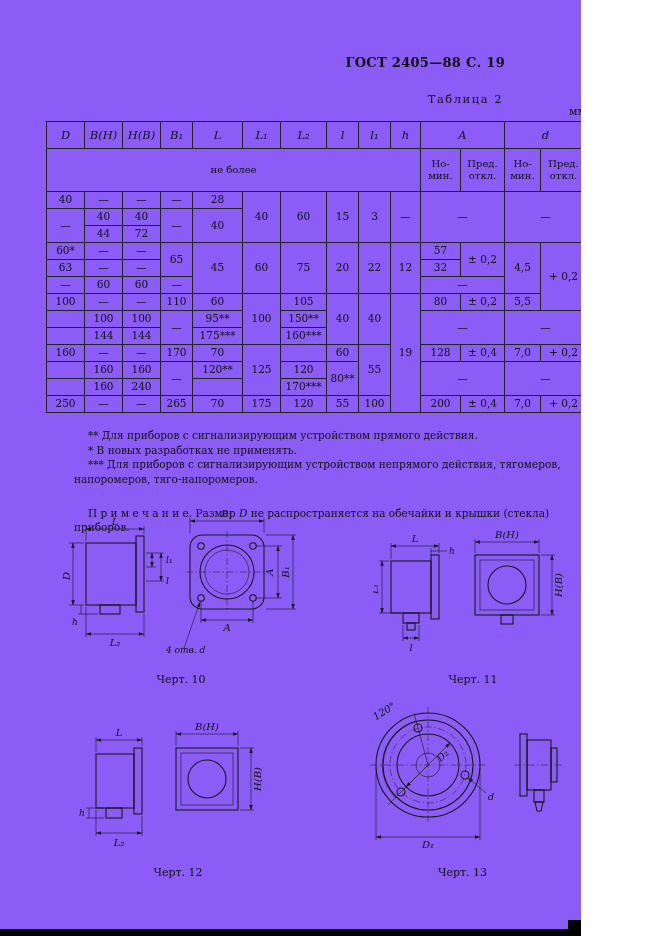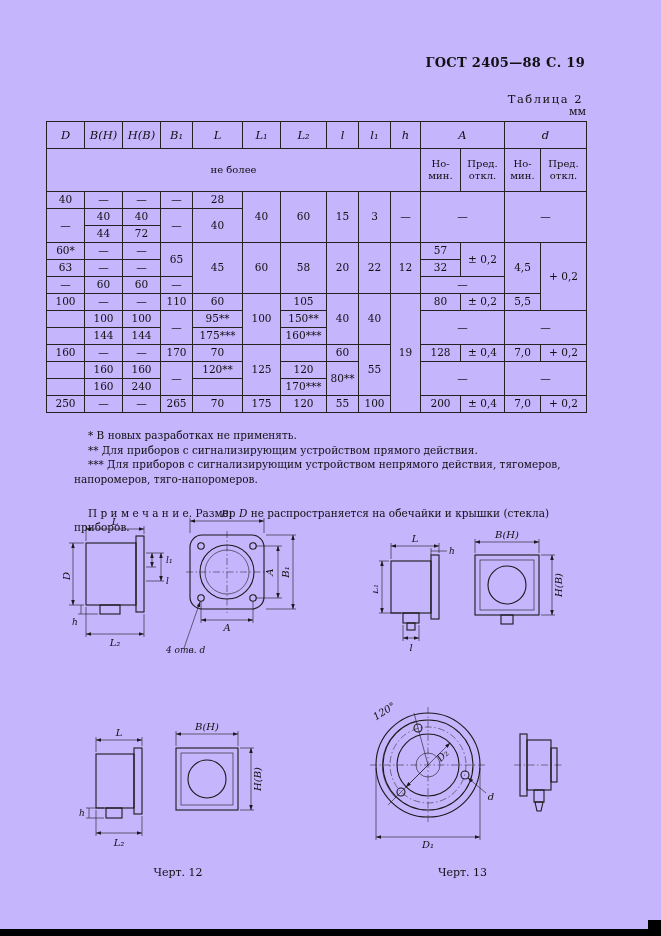--- a/index.html
+++ b/index.html
@@ -1,16 +1,16 @@
 <!DOCTYPE html>
 <html><head>
 <meta charset="utf-8">
 <style>
   html,body{margin:0;padding:0;background:#ffffff;}
-  .page{position:relative;width:661px;height:936px;background:#c4b5fd;font-family:"DejaVu Serif",serif;color:#111;overflow:hidden;}
+  .page{position:relative;width:581px;height:936px;background:#8b5cf6;font-family:"DejaVu Serif",serif;color:#111;overflow:hidden;}
   .doc-header{position:absolute;top:55px;right:76px;font-size:13px;font-weight:bold;letter-spacing:.3px;}
   .table-caption{position:absolute;top:92px;right:78px;font-size:11.5px;letter-spacing:1.5px;}
   .units-label{position:absolute;top:105px;left:46px;width:540px;text-align:right;font-size:11px;}
   table.dims{position:absolute;top:121px;left:46px;border-collapse:collapse;table-layout:fixed;width:540px;}
   .dims th,.dims td{border:1px solid #222;text-align:center;vertical-align:middle;padding:0 2px;font-weight:normal;overflow:hidden;}
   .dims thead tr.vars th{font-style:italic;font-size:11.5px;height:26px;}
   .dims thead tr.sub th{font-size:10px;height:42px;white-space:pre-line;line-height:1.2;}
   .dims td{font-size:10.5px;height:16px;line-height:1.1;}
   .fnotes{position:absolute;top:428px;left:74px;width:520px;font-size:10.5px;line-height:1.4;}
   .fnote{text-indent:14px;}
@@ -108,21 +108,21 @@
           <td>44</td>
           <td>72</td>
         </tr>
         <tr>
           <td>60*</td>
           <td>—</td>
           <td>—</td>
           <td rowspan="2">65</td>
           <td rowspan="3">45</td>
           <td rowspan="3">60</td>
-          <td rowspan="3">58</td>
+          <td rowspan="3">75</td>
           <td rowspan="3">20</td>
           <td rowspan="3">22</td>
           <td rowspan="3">12</td>
           <td>57</td>
           <td rowspan="2">± 0,2</td>
           <td rowspan="3">4,5</td>
           <td rowspan="4">+ 0,2</td>
         </tr>
         <tr>
           <td>63</td>
@@ -214,22 +214,22 @@
           <td>100</td>
           <td>200</td>
           <td>± 0,4</td>
           <td>7,0</td>
           <td>+ 0,2</td>
         </tr>
       </tbody>
   </table>
 
   <div class="fnotes">
+    <div class="fnote">** Для приборов с сигнализирующим устройством прямого действия.</div>
     <div class="fnote">* В новых разработках не применять.</div>
-    <div class="fnote">** Для приборов с сигнализирующим устройством прямого действия.</div>
     <div class="fnote">*** Для приборов с сигнализирующим устройством непрямого действия, тягомеров, напоромеров, тяго-напоромеров.</div>
     <div class="note-line">
       <span>П р и м е ч а н и е.</span>
       <span>Размер</span>
       <span class="var">D</span>
       <span>не распространяется на обечайки и крышки (стекла) приборов.</span>
     </div>
   </div>
 
   <div class="fig-row r1">
@@ -291,20 +291,21 @@
           <line class="d" x1="231" y1="30" x2="231" y2="104" marker-start="url(#arr)" marker-end="url(#arr)"></line>
           <text class="lbl" x="227" y="67" transform="rotate(-90 227 67)" text-anchor="middle">B₁</text>
           <line class="d" x1="139" y1="96" x2="139" y2="118"></line>
           <line class="d" x1="191" y1="96" x2="191" y2="118"></line>
           <line class="d" x1="139" y1="115" x2="191" y2="115" marker-start="url(#arr)" marker-end="url(#arr)"></line>
           <text class="lbl" x="165" y="126" text-anchor="middle">A</text>
           <line class="d" x1="122" y1="143" x2="138" y2="97" marker-end="url(#arr)"></line>
           <text class="lbl sm" x="104" y="148">4 отв. d</text>
         </g>
       </svg>
+      <div class="fig-caption">Черт. 10</div>
     </div>
 
     <div class="figure">
       <svg width="200" height="140" viewBox="0 0 200 140">
         <g>
           <rect class="s" x="18" y="44" width="40" height="52"></rect>
           <rect class="s" x="58" y="38" width="8" height="64"></rect>
           <rect class="s" x="30" y="96" width="16" height="10"></rect>
           <rect class="s" x="34" y="106" width="8" height="7"></rect>
           <line class="d" x1="18" y1="42" x2="18" y2="26"></line>
@@ -331,20 +332,21 @@
           <line class="d" x1="102" y1="36" x2="102" y2="22"></line>
           <line class="d" x1="166" y1="36" x2="166" y2="22"></line>
           <line class="d" x1="102" y1="25" x2="166" y2="25" marker-start="url(#arr)" marker-end="url(#arr)"></line>
           <text class="lbl" x="134" y="21" text-anchor="middle">B(H)</text>
           <line class="d" x1="168" y1="38" x2="182" y2="38"></line>
           <line class="d" x1="168" y1="98" x2="182" y2="98"></line>
           <line class="d" x1="179" y1="38" x2="179" y2="98" marker-start="url(#arr)" marker-end="url(#arr)"></line>
           <text class="lbl" x="189" y="68" transform="rotate(-90 189 68)" text-anchor="middle">H(B)</text>
         </g>
       </svg>
+      <div class="fig-caption">Черт. 11</div>
     </div>
 
   </div>
 
   <div class="fig-row r2">
 
     <div class="figure">
       <svg width="200" height="132" viewBox="0 0 200 132">
         <g>
           <rect class="s" x="18" y="36" width="38" height="54"></rect>

